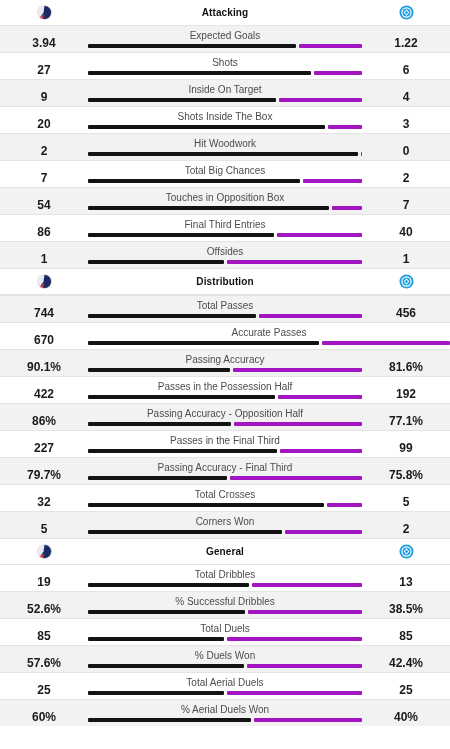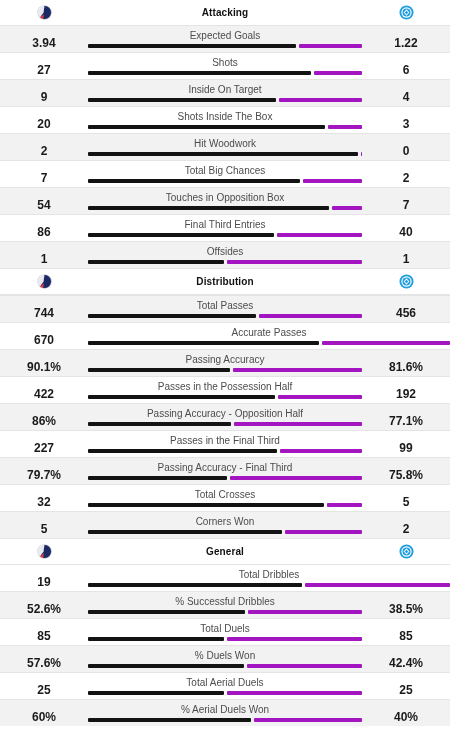--- a/index.html
+++ b/index.html
@@ -418,20 +418,21 @@
     <div class="stat-row">
       <div class="val home">19</div>
       <div class="mid">
         <div class="stat-label">Total Dribbles</div>
         <div class="bar-track">
           <div class="bar-home" style="width:calc(59.4% - 1.5px); background:#131313;"></div>
           <div class="bar-gap"></div>
           <div class="bar-away" style="width:calc(40.6% - 1.5px); background:#a315c0;"></div>
         </div>
       </div>
+      <div class="val away">13</div>
     </div>
     <div class="divider"></div>
     <div class="stat-row alt">
       <div class="val home">52.6%</div>
       <div class="mid">
         <div class="stat-label">% Successful Dribbles</div>
         <div class="bar-track">
           <div class="bar-home" style="width:calc(57.7% - 1.5px); background:#131313;"></div>
           <div class="bar-gap"></div>
           <div class="bar-away" style="width:calc(42.3% - 1.5px); background:#a315c0;"></div>

